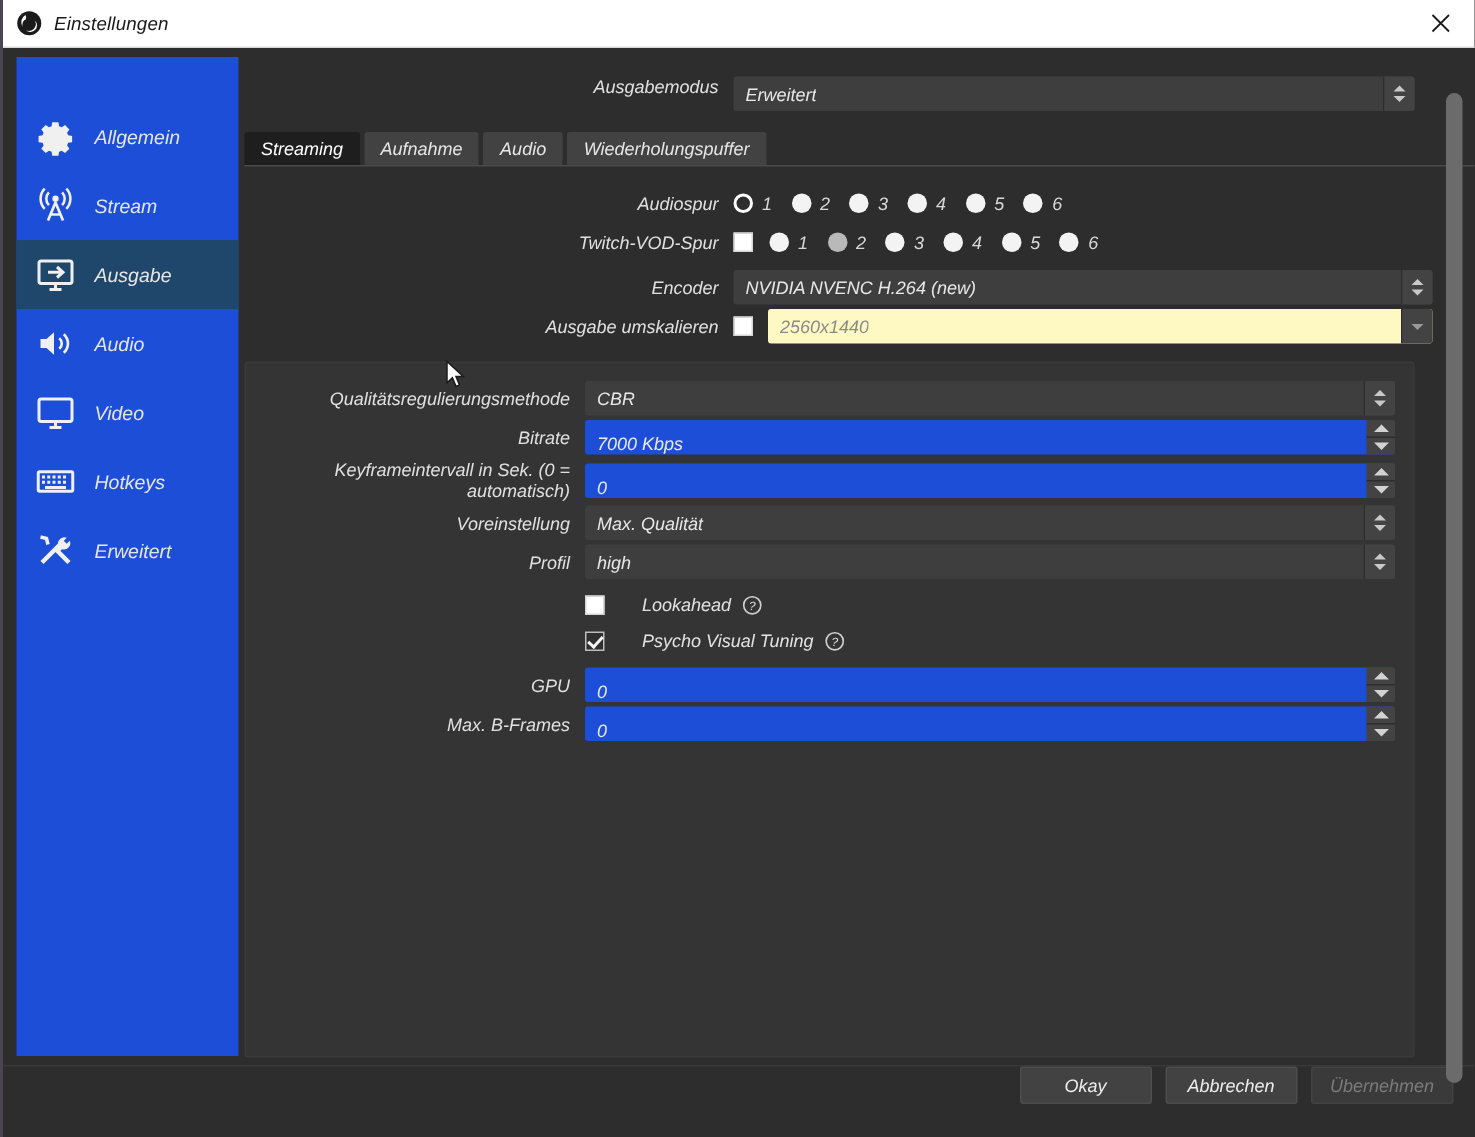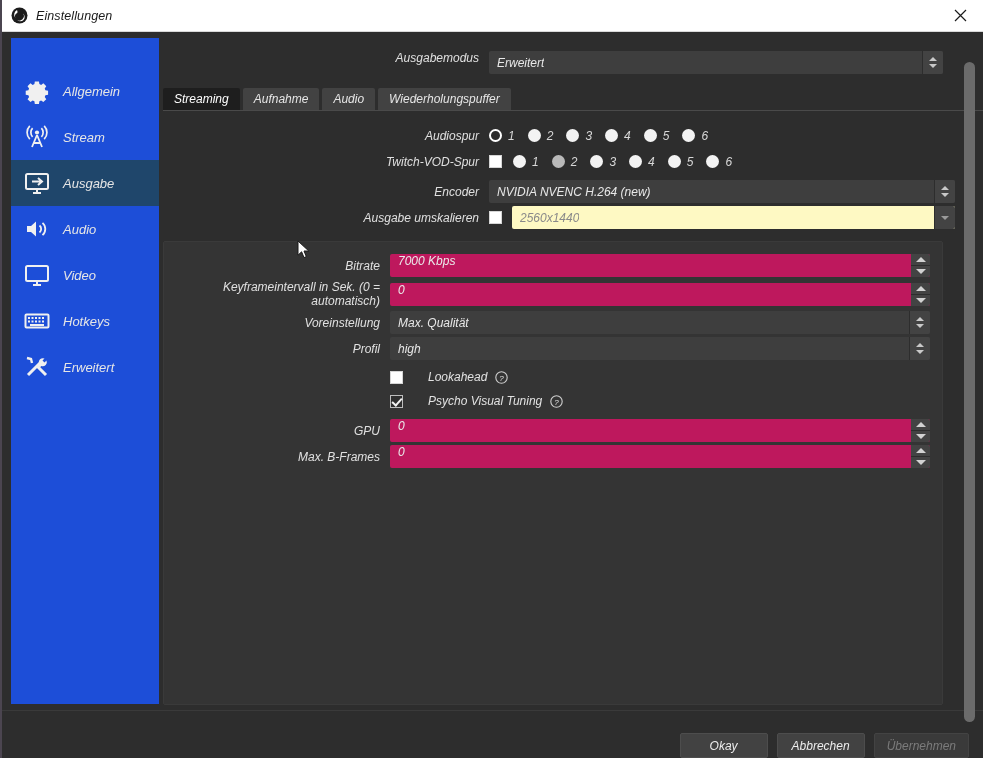--- a/index.html
+++ b/index.html
@@ -223,24 +223,24 @@
     width: 4px; height: 8px;
     border: solid #f2f2f2;
     border-width: 0 2px 2px 0;
     transform: rotate(42deg);
   }
 
   
   .spin {
     flex: 1 1 auto;
     height: 23px;
-    background: #be185d;
+    background: #1d4ed8;
     border: none;
     border-radius: 2px;
-    display: flex; align-items: flex-start;
+    display: flex; align-items: flex-end;
     position: relative;
     font-size: 12px;
     color: #eaeaea;
     padding-left: 8px;
     box-sizing: border-box;
     min-width: 0;
   }
   .spin-arrows {
     position: absolute; right: 0; top: 0; bottom: 0;
     width: 19px;
@@ -300,21 +300,21 @@
     width: 11px;
     height: 660px;
     background: #6b6b6b;
     border-radius: 6px;
   }
 
   
   .footer {
     flex: 0 0 47px;
     background: #2d2d2d;
-    display: flex; align-items: flex-end; justify-content: flex-end;
+    display: flex; align-items: flex-start; justify-content: flex-end;
     padding-right: 14px;
     gap: 9px;
     border-top: 1px solid #3a3a3a;
   }
   .btn {
     min-width: 88px;
     height: 25px;
     background: #424242;
     border: 1px solid #4d4d4d;
     border-radius: 2px;
@@ -562,20 +562,32 @@
               <span class="combo-arrows single">
                 <span class="chev chev-down chev-dim"></span>
               </span>
             </div>
           </div>
         </div>
       </div>
 
       <div class="groupbox">
 
+        <div class="row">
+          <div class="rlabel">Qualitätsregulierungsmethode</div>
+          <div class="rfield">
+            <div class="combo">
+              <span class="ctext">CBR</span>
+              <span class="combo-arrows">
+                <span class="chev chev-up"></span>
+                  <span class="chev chev-down"></span>
+              </span>
+            </div>
+          </div>
+        </div>
 
         <div class="row">
           <div class="rlabel">Bitrate</div>
           <div class="rfield">
             <div class="spin">
               <span class="ctext">7000 Kbps</span>
               <span class="spin-arrows">
                 <span class="sb">
                     <span class="big-chev big-up"></span>
                   </span>

